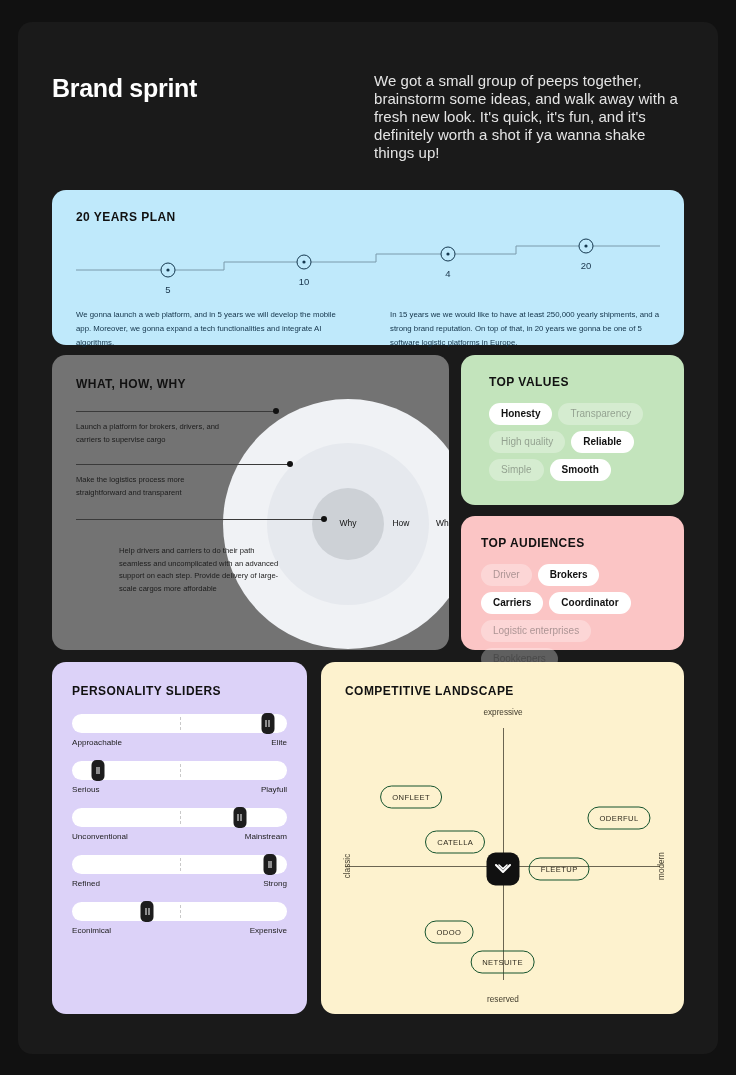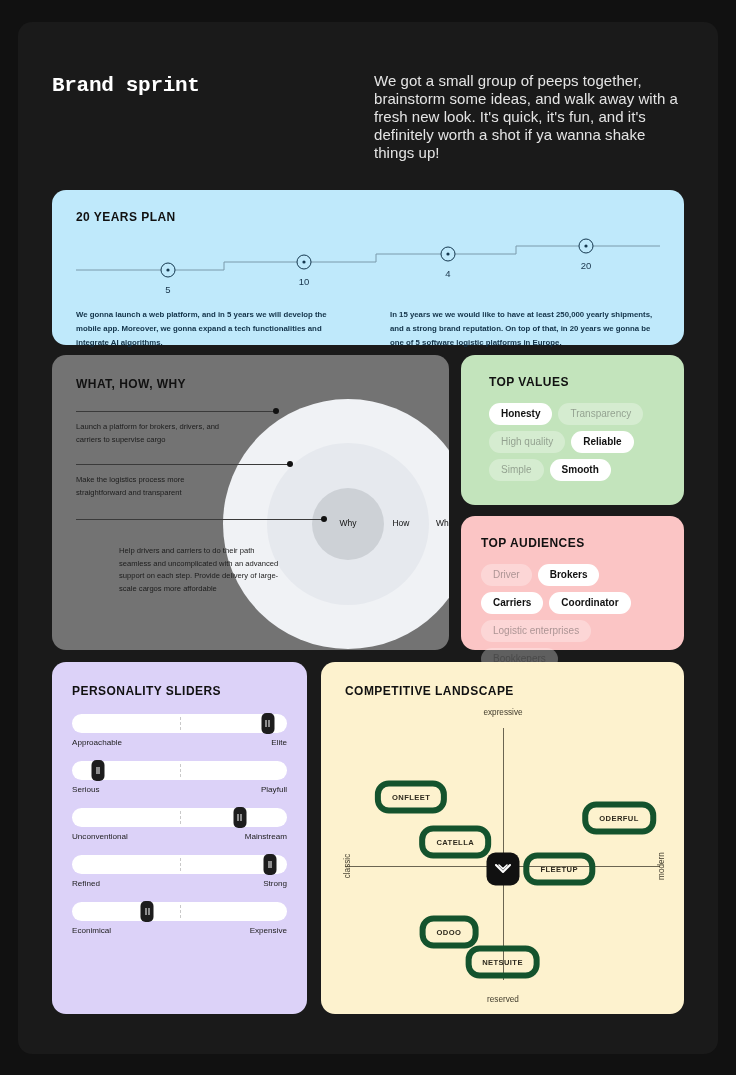--- a/index.html
+++ b/index.html
@@ -25,27 +25,26 @@
   }
 
   
   .header {
     display: flex;
     align-items: flex-start;
     padding: 50px 34px 0 34px;
   }
   .header-title {
     color: #ffffff;
-    font-size: 21px;
+    font-size: 25px;
     font-weight: bold;
     letter-spacing: -0.3px;
     width: 322px;
     flex: none;
     padding-top: 2px;
-    font-family: Liberation Mono, monospace;
   }
   .header-desc {
     color: #e4e4e4;
     font-size: 15px;
     line-height: 18px;
     width: 318px;
     letter-spacing: 0.05px;
   }
 
   
@@ -77,21 +76,20 @@
     position: absolute;
     font-size: 9.5px;
     color: #18344a;
     font-weight: 500;
     transform: translateX(-50%);
   }
   .plan-texts {
     display: flex;
     gap: 44px;
     margin-top: 8px;
-    font-weight: bold;
   }
   .plan-text {
     font-size: 7.8px;
     line-height: 14px;
     color: #123248;
     width: 278px;
   }
 
   
   #whw-card {
@@ -270,25 +268,25 @@
     left: 2px; top: 162px;
     transform: translate(-50%, -50%) rotate(-90deg);
     transform-origin: center;
   }
   .ax-right {
     right: -16px; top: 162px;
     transform: translateY(-50%) rotate(-90deg);
   }
   .brand-pill {
     position: absolute;
-    border: 6px solid #14532d;
+    border: 1px solid #14532d;
     border-radius: 14px;
     background: transparent;
     font-size: 7.6px;
-    font-weight: bold;
+    font-weight: normal;
     letter-spacing: 0.4px;
     color: #2e2a1e;
     padding: 6px 11px;
     white-space: nowrap;
     transform: translate(-50%, -50%);
   }
   .self-logo {
     position: absolute;
     width: 33px; height: 33px;
     border-radius: 9px;

